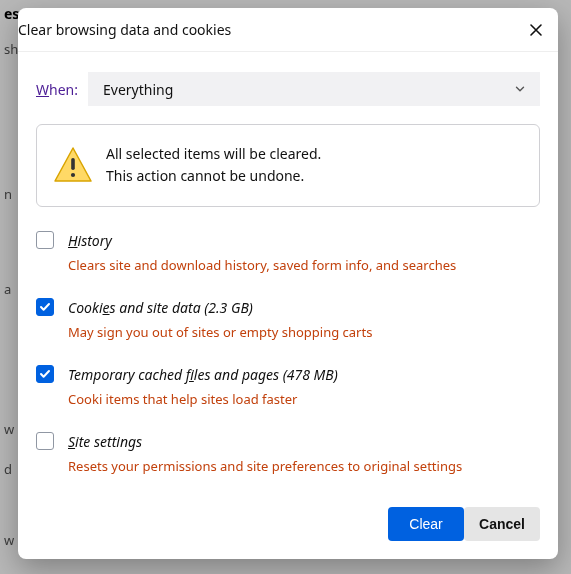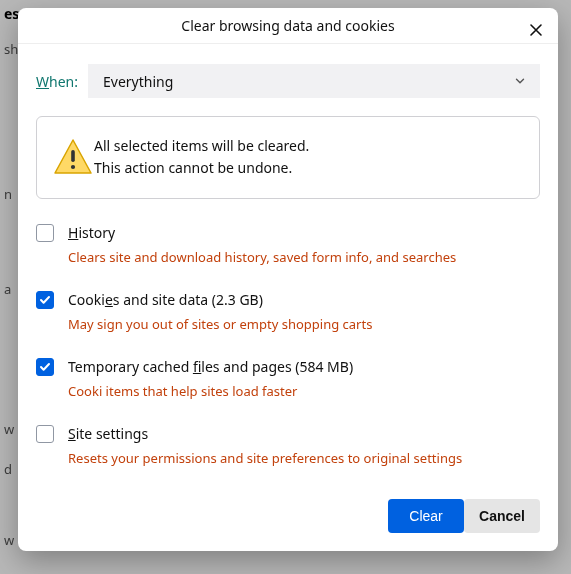--- a/index.html
+++ b/index.html
@@ -31,23 +31,23 @@
       width: 540px;
       background: #fff;
       border-radius: 8px;
       box-shadow: 0 10px 30px rgba(0,0,0,0.3);
       display: flex;
       flex-direction: column;
     }
     .dialog-header {
       display: flex;
       align-items: center;
-      justify-content: center;
+      justify-content: flex-start;
       position: relative;
-      height: 36px;
+      height: 44px;
       border-bottom: 1px solid #eee;
     }
     .dialog-title {
       font-size: 14px;
       color: #111;
       font-weight: 400;
     }
     .close-btn {
       position: absolute;
       right: 10px;
@@ -63,21 +63,21 @@
       padding: 20px 18px 0 18px;
     }
     .when-row {
       display: flex;
       align-items: center;
       gap: 10px;
       margin-bottom: 18px;
     }
     .when-label {
       font-size: 14px;
-      color: #0f766e;
+      color: #4c1d95;
     }
     .ul-first { text-decoration: underline; }
     .dropdown {
       flex: 1;
       height: 34px;
       background: #f1f1f3;
       border: 1px solid #f1f1f3;
       border-radius: 0;
       display: flex;
       align-items: center;
@@ -91,41 +91,42 @@
     }
     .chev {
       width: 14px; height: 14px;
       color: #555;
     }
     .alert-box {
       border: 1px solid #d0d0d4;
       border-radius: 6px;
       padding: 18px 16px;
       display: flex;
-      gap: 1px;
+      gap: 13px;
       align-items: center;
       margin-bottom: 24px;
     }
     .warn-icon {
       width: 40px; height: 38px;
       flex-shrink: 0;
     }
     .alert-text {
       font-size: 14px;
       color: #111;
       line-height: 1.6;
     }
     .opts { }
     .opt {
       margin-bottom: 24px;
     }
     .opt-head {
       display: flex;
-      align-items: flex-end;
+      align-items: flex-start;
       gap: 14px;
+      font-style: italic;
     }
     .cbx {
       width: 18px; height: 18px;
       border: 1.5px solid #9097a3;
       border-radius: 3px;
       background: #fff;
       display: inline-flex;
       align-items: center;
       justify-content: center;
       cursor: pointer;
@@ -245,21 +246,21 @@
         <div class="opt-desc">May sign you out of sites or empty shopping carts</div>
       </div>
 
       <div class="opt">
         <div class="opt-head">
           <span class="cbx checked">
             <svg width="12" height="12" viewBox="0 0 12 12">
                 <path d="M2 6l2.6 2.8L10 3" fill="none" stroke="#fff" stroke-width="2" stroke-linecap="round" stroke-linejoin="round"></path>
               </svg>
           </span>
-          <span class="opt-label"><span>Temporary cached </span><span class="ul-first">f</span><span>iles and pages (584 MB)</span></span>
+          <span class="opt-label"><span>Temporary cached </span><span class="ul-first">f</span><span>iles and pages (478 MB)</span></span>
         </div>
         <div class="opt-desc">Cooki items that help sites load faster</div>
       </div>
 
       <div class="opt">
         <div class="opt-head">
           <span class="cbx">
             
           </span>
           <span class="opt-label"><span class="ul-first">S</span><span>ite settings</span></span>

